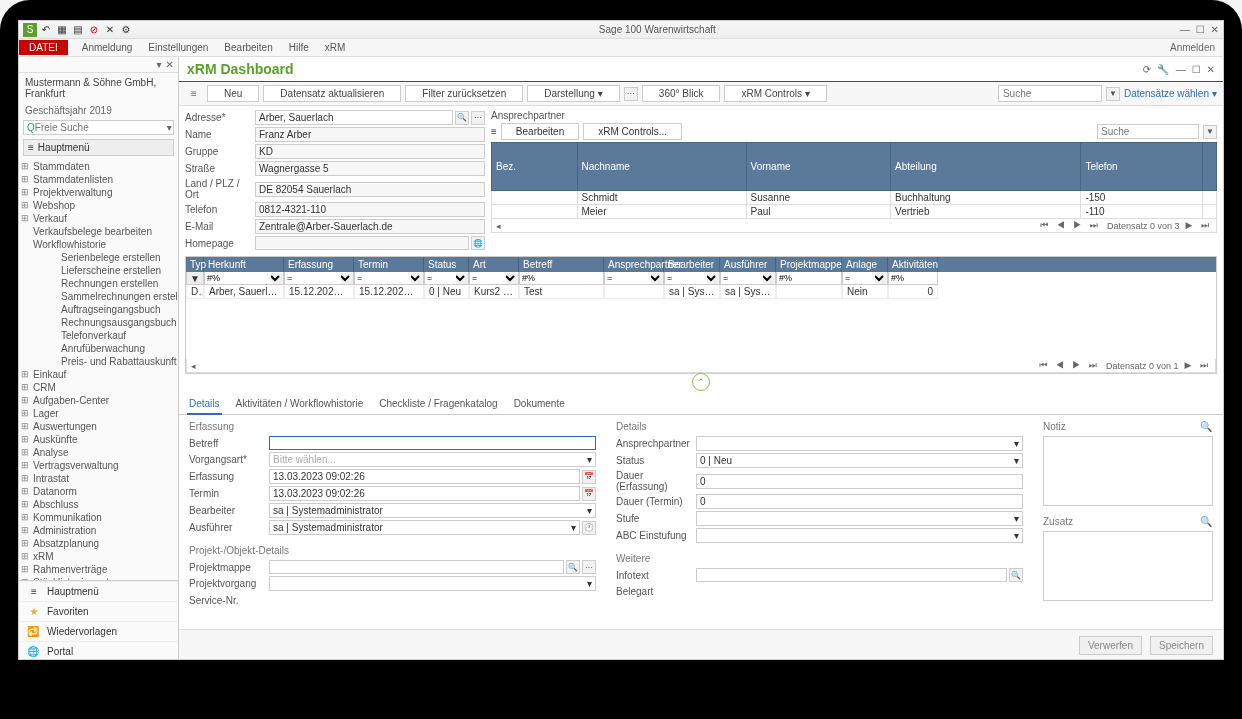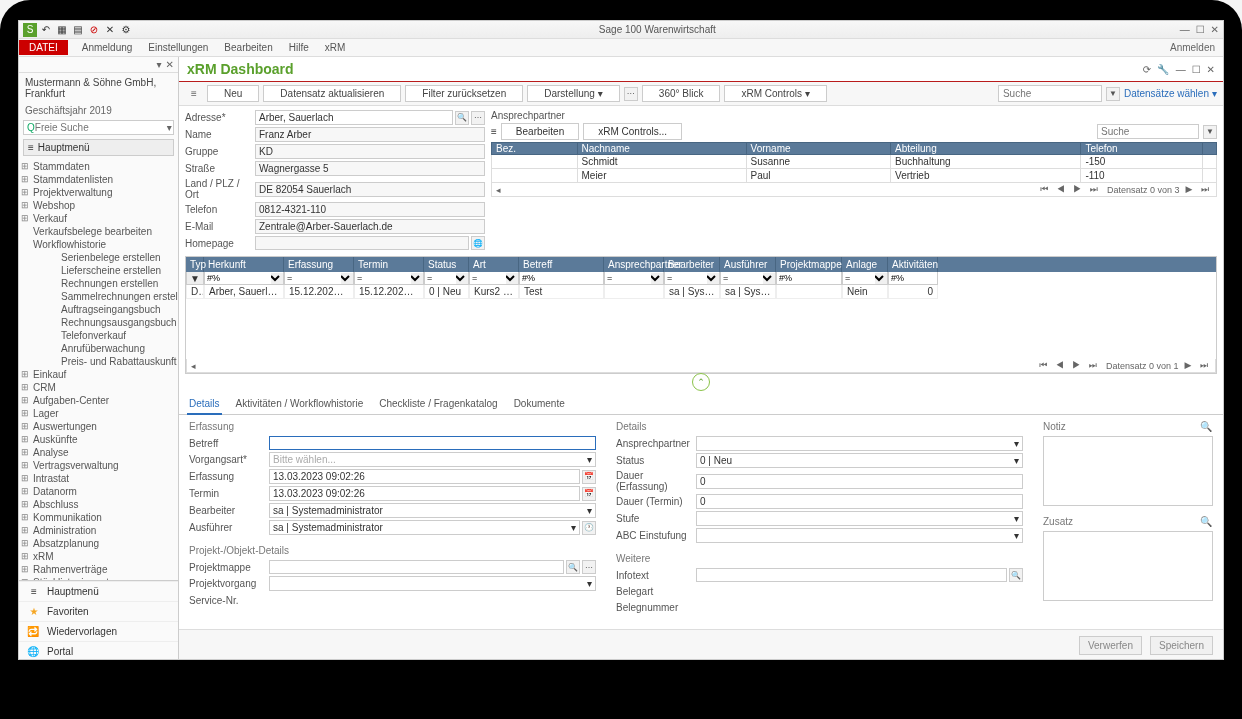--- a/index.html
+++ b/index.html
@@ -68,21 +68,21 @@
   .icbtn { width:14px; height:14px; border:1px solid #ccc; display:flex; align-items:center; justify-content:center; font-size:8px; color:#555; cursor:pointer; background:#f2f2f2; }
 
   .aprcol { flex:1; display:flex; flex-direction:column; }
   .aprhead { color:#555; margin-bottom:2px; }
   .aprtb { display:flex; align-items:center; gap:4px; margin-bottom:2px; }
   .aprtb .btn { border:1px solid #ccc; padding:2px 14px; background:#fff; cursor:pointer; }
   .aprtb .spacer{flex:1;}
   .aprtb .search{border:1px solid #ccc; display:flex; align-items:center;}
   .aprtb .search input{border:none; width:100px; font-size:10px; padding:1px 3px;}
   table.grid { border-collapse:collapse; width:100%; }
-  table.grid th { background:#5b7a99; color:#fff; padding:0 4px; text-align:left; font-weight:normal; border:1px solid #486682; }
+  table.grid th { background:#5b7a99; color:#fff; padding:18px 4px; text-align:left; font-weight:normal; border:1px solid #486682; }
   table.grid td { border:1px solid #ddd; padding:1px 4px; }
   .gridfoot { display:flex; align-items:center; justify-content:flex-end; gap:6px; color:#666; padding:1px 4px; border:1px solid #ddd; border-top:none; font-size:9px; }
   .gridfoot .nav { letter-spacing:3px; }
 
   .midsection { padding:0 6px; }
   .midgrid-wrap { border:1px solid #ccc; }
   .midgrid-head { display:flex; background:#5b7a99; color:#fff; }
   .midgrid-head .c { padding:2px 4px; border-right:1px solid #486682; font-size:10px; }
   .midgrid-filter { display:flex; background:#fff; }
   .midgrid-filter .c { border:1px solid #ccc; border-top:none; padding:0; display:flex; align-items:center; }
@@ -568,24 +568,20 @@
                 <label>Infotext</label>
                 <div class="fld"></div>
                 <div class="aft">
                   <div class="icbtn">🔍</div>
                 </div>
               </div>
           <div class="drow">
                 <label>Belegart</label>
                 <div class="fld" style="border:none;background:transparent;"></div>
               </div>
-          <div class="drow">
-                <label>Belegnummer</label>
-                <div class="fld" style="border:none;background:transparent;"></div>
-              </div>
         </div>
 
         <div class="dcol" style="flex:0 0 170px;">
           <h4 style="display:flex;justify-content:space-between;">
                 <span>Notiz</span>
                 <span>🔍</span>
               </h4>
           <div class="big"></div>
           <h4 style="display:flex;justify-content:space-between;margin-top:10px;">
                 <span>Zusatz</span>

